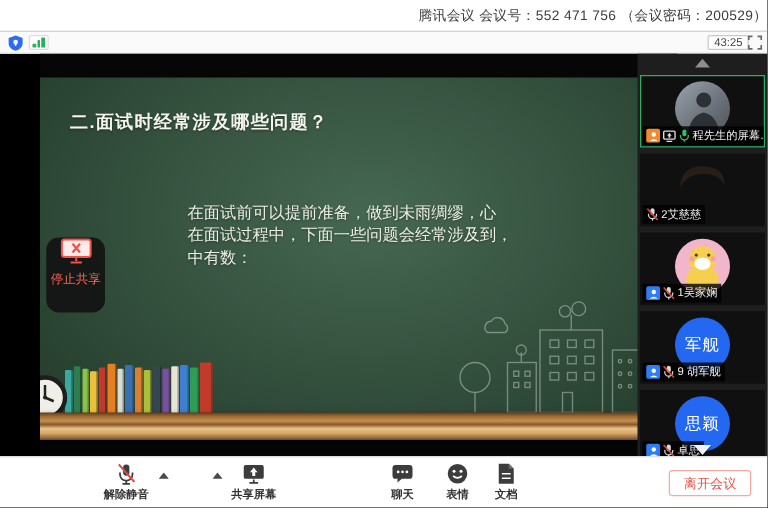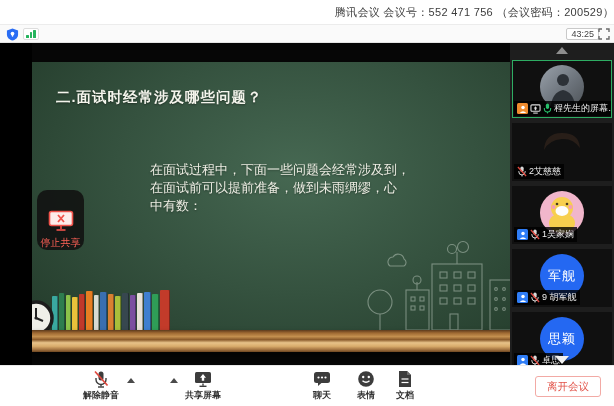--- a/index.html
+++ b/index.html
@@ -41,21 +41,21 @@
   
   .clock { position:absolute; left:-14px; bottom:16px; }
 
   
   .tray { position:absolute; left:0; bottom:0; width:510px; height:22px;
       background:linear-gradient(180deg,#5d3a1c 0%, #a06a33 14%, #c4904f 30%, #8a5a2a 44%, #e7c289 58%, #d9ac6c 74%, #a87844 88%, #6e4722 100%);
       box-shadow:0 3px 5px rgba(0,0,0,.6); }
 
   
   .stopshare { position:absolute; left:5px; top:147px; width:47px; height:60px; background:rgba(18,20,18,.92);
-      border-radius:10px; display:flex; flex-direction:column; align-items:center; justify-content:flex-end; gap:4px; cursor:pointer; }
+      border-radius:10px; display:flex; flex-direction:column; align-items:center; justify-content:flex-start; gap:4px; cursor:pointer; }
   .stopshare .lbl { font-size:10px; color:#ff6257; }
 
   
   .nextarrow { position:absolute; right:0; top:163px; width:11px; height:26px; background:rgba(30,40,32,.55);
       border-radius:6px 0 0 6px; color:#e8e8e8; font-size:13px; line-height:24px; text-align:center; cursor:pointer; }
 
   
   .sidebar { position:absolute; top:43px; left:510px; width:104px; height:322px; background:#1e1e1e; overflow:hidden; }
   .scroll-up { position:absolute; top:4px; left:50%; margin-left:-6px; width:0; height:0;
       border-left:6px solid transparent; border-right:6px solid transparent; border-bottom:7px solid #8e8e8e; cursor:pointer; }
@@ -110,22 +110,22 @@
     <div class="timerbox">43:25</div>
     <svg class="fsicon" viewBox="0 0 12 12" fill="none" stroke="#6a6a6a" stroke-width="1.4">
       <path d="M1 4 V1 H4 M8 1 H11 V4 M11 8 V11 H8 M4 11 H1 V8"></path>
     </svg>
   </div>
 
   <div class="main">
     <div class="board">
       <div class="slide-title">二.面试时经常涉及哪些问题？</div>
       <div class="slide-body">
+        <span>在面试前可以提前准备，做到未雨绸缪，心</span>
         <span>在面试过程中，下面一些问题会经常涉及到，</span>
-        <span>在面试前可以提前准备，做到未雨绸缪，心</span>
         <span>中有数：</span>
       </div>
 
       <svg class="chalk" width="178" height="90" viewBox="0 0 178 90" fill="none" stroke="#dce6dc" stroke-width="1.1">
         <rect x="70" y="24" width="50" height="66"></rect>
         <rect x="78" y="32" width="7" height="6"></rect>
           <rect x="92" y="32" width="7" height="6"></rect>
           <rect x="106" y="32" width="7" height="6"></rect>
         <rect x="78" y="45" width="7" height="6"></rect>
           <rect x="92" y="45" width="7" height="6"></rect>

